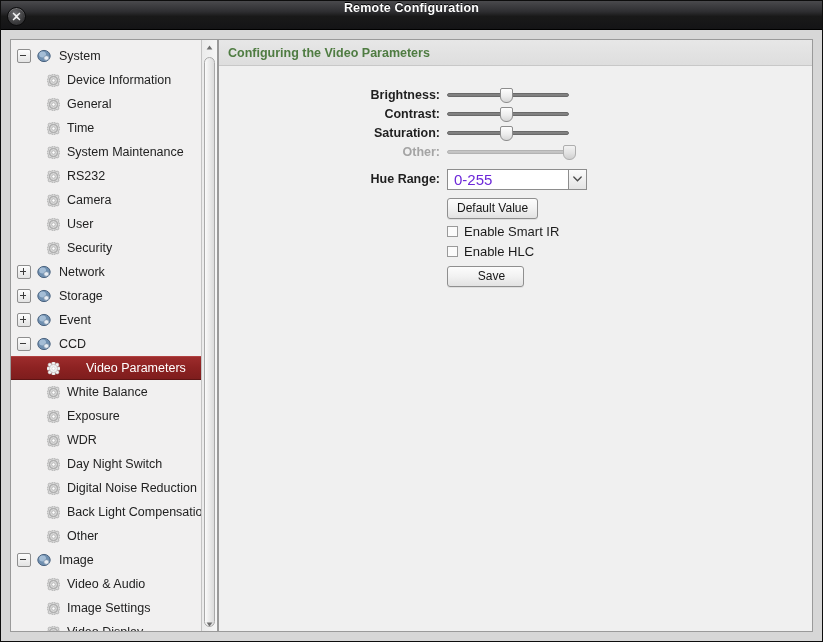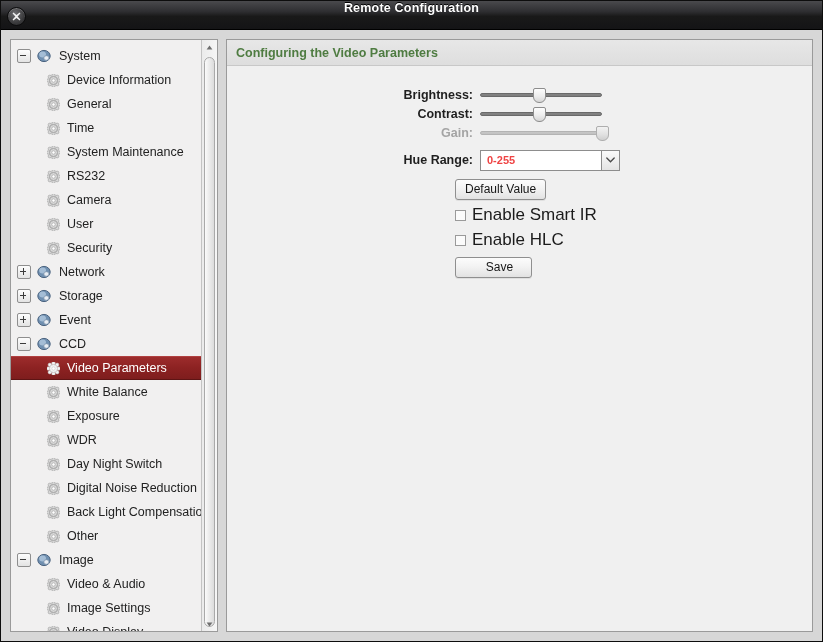--- a/index.html
+++ b/index.html
@@ -89,20 +89,21 @@
     width: 206px;
     box-sizing: border-box;
   }
   .node.child { padding-left: 36px; }
   .node.root  { padding-left: 6px; }
   .node.selected {
     background: linear-gradient(to bottom, #9d2c2c 0%, #8d2222 48%, #7e1d1d 100%);
     color: #fff;
     border-top: 1px solid #b04040;
     border-bottom: 1px solid #5e1414;
+    gap: 19px;
   }
   .node .label { margin-left: 7px; }
 
   .expander {
     width: 12px; height: 12px;
     flex: 0 0 12px;
     border: 1px solid #8e8e8e;
     background: linear-gradient(to bottom, #fdfdfd, #e3e3e3);
     border-radius: 2px;
     position: relative;
@@ -162,21 +163,21 @@
     border-radius: 6px;
     background: linear-gradient(to right, #fbfbfb 0%, #ededed 40%, #dcdcdc 100%);
     border: 1px solid #a9a9a9;
     box-sizing: border-box;
     cursor: pointer;
   }
 
   
   #main {
     flex: 1 1 auto;
-    margin-left: 8px;
+    margin-left: 0;
     background: #f0f0f0;
     border: 1px solid #9a9a9a;
     box-sizing: border-box;
     position: relative;
     overflow: hidden;
   }
   #panel-header {
     height: 26px;
     background: linear-gradient(to bottom, #e7e7e7 0%, #dedede 100%);
     border-bottom: 1px solid #c8c8c8;
@@ -192,21 +193,20 @@
   }
 
   #form {
     padding-top: 19px;
   }
   .row {
     display: flex;
     align-items: center;
     height: 19px;
     margin-bottom: 0px;
-    padding-left: 25px;
   }
   .row .lbl {
     width: 228px;
     text-align: right;
     padding-right: 7px;
     font-size: 12.5px;
     color: #1f1f1f;
     font-weight: bold;
     box-sizing: border-box;
   }
@@ -255,23 +255,22 @@
     height: 21px;
     background: #ffffff;
     border: 1px solid #8d8d8d;
     box-sizing: border-box;
     display: flex;
     align-items: center;
     cursor: pointer;
   }
   .selectbox .val {
     padding-left: 6px;
-    font-size: 11px;
-    color: #ef4444;
-    font-weight: bold;
+    font-size: 15px;
+    color: #6d28d9;
   }
   .selectbox .arrow {
     position: absolute;
     right: -19px; top: -1px;
     width: 19px; height: 21px;
     background: linear-gradient(to bottom, #fbfbfb, #e4e4e4);
     border: 1px solid #8d8d8d;
     box-sizing: border-box;
     display: flex; align-items: center; justify-content: center;
   }
@@ -297,21 +296,21 @@
   .checkbox {
     width: 11px; height: 11px;
     border: 1px solid #9a9a9a;
     background: #fbfbfb;
     box-sizing: border-box;
     cursor: pointer;
     flex: 0 0 11px;
   }
   .cbrow .cblabel {
     margin-left: 6px;
-    font-size: 17px;
+    font-size: 13px;
     color: #1b1b1b;
   }
 </style>
 </head>
 <body>
 
 <div id="window">
 
   <div id="titlebar">
     <div id="close-btn">
@@ -697,21 +696,28 @@
               </div>
             </div>
             <div class="row">
               <div class="lbl">Contrast:</div>
               <div class="slider">
                 <div class="track"></div>
                 <div class="thumb" style="left: 48%;"></div>
               </div>
             </div>
             <div class="row">
-              <div class="lbl disabled">Gain:</div>
+              <div class="lbl">Saturation:</div>
+              <div class="slider">
+                <div class="track"></div>
+                <div class="thumb" style="left: 48%;"></div>
+              </div>
+            </div>
+            <div class="row">
+              <div class="lbl disabled">Other:</div>
               <div class="slider disabled">
                 <div class="track"></div>
                 <div class="thumb" style="left: 100%;"></div>
               </div>
             </div>
           </div>
 
         <div class="row select-row">
           <div class="lbl">Hue Range:</div>
           <div class="selectbox">

